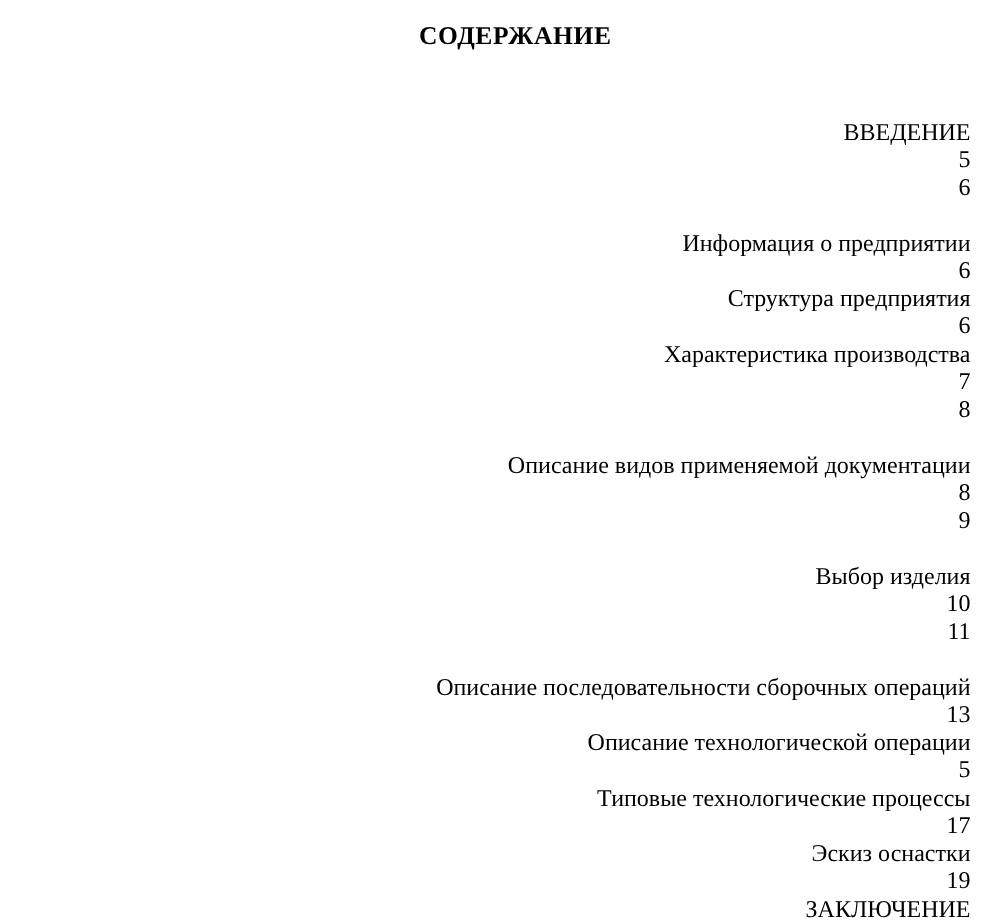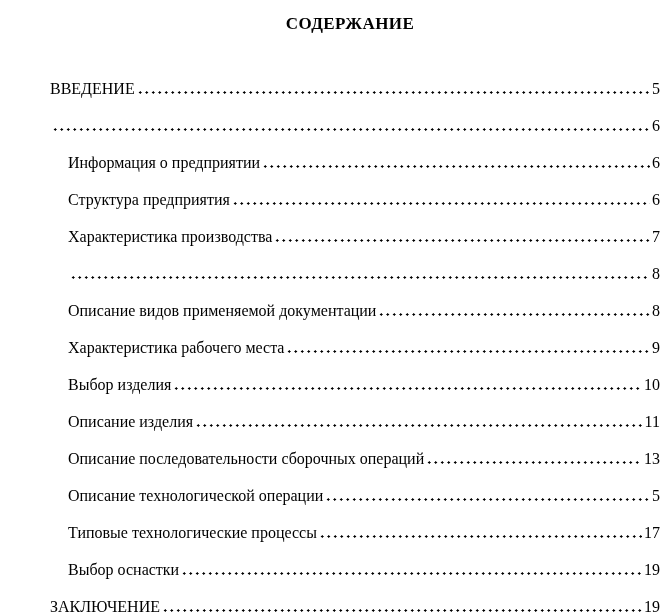--- a/index.html
+++ b/index.html
@@ -11,42 +11,43 @@
     width: 666px;
     height: 616px;
     overflow: hidden;
     font-family: "Liberation Serif", "DejaVu Serif", serif;
     color: #000000;
   }
   .page {
     box-sizing: border-box;
     width: 666px;
     height: 612px;
-    padding: 10px 6px 0 50px;
+    padding: 10px 19px 0 50px;
   }
   .doc-title {
     font-size: 17px;
     font-weight: bold;
     text-align: center;
     letter-spacing: 0.4px;
     margin: 4px 0 0 0;
     
     padding-right: 10px;
   }
   .toc-list {
     margin-top: 46px;
   }
   .toc-entry {
     display: flex;
-    align-items: flex-start;
+    align-items: flex-end;
     font-size: 16px;
     line-height: 18px;
     height: 18px;
     margin-bottom: 19px;
     white-space: nowrap;
+    flex-direction: column;
   }
   .toc-entry.level-1 {
     padding-left: 18px;
   }
   .toc-label {
     flex: 0 0 auto;
   }
   .dot-leader {
     flex: 1 1 auto;
     height: 14px;
@@ -102,33 +103,31 @@
     <span class="toc-page">8</span>
   </div>
 
   <div class="toc-entry level-1">
     <span class="toc-label">Описание видов применяемой документации</span>
     <span class="dot-leader"></span>
     <span class="toc-page">8</span>
   </div>
 
   <div class="toc-entry level-1">
-    <span class="toc-label">Характеристика рабочего места</span>
     <span class="dot-leader"></span>
     <span class="toc-page">9</span>
   </div>
 
   <div class="toc-entry level-1">
     <span class="toc-label">Выбор изделия</span>
     <span class="dot-leader"></span>
     <span class="toc-page">10</span>
   </div>
 
   <div class="toc-entry level-1">
-    <span class="toc-label">Описание изделия</span>
     <span class="dot-leader"></span>
     <span class="toc-page">11</span>
   </div>
 
   <div class="toc-entry level-1">
     <span class="toc-label">Описание последовательности сборочных операций</span>
     <span class="dot-leader"></span>
     <span class="toc-page">13</span>
   </div>
 
@@ -138,21 +137,21 @@
     <span class="toc-page">5</span>
   </div>
 
   <div class="toc-entry level-1">
     <span class="toc-label">Типовые технологические процессы</span>
     <span class="dot-leader"></span>
     <span class="toc-page">17</span>
   </div>
 
   <div class="toc-entry level-1">
-    <span class="toc-label">Выбор оснастки</span>
+    <span class="toc-label">Эскиз оснастки</span>
     <span class="dot-leader"></span>
     <span class="toc-page">19</span>
   </div>
 
   <div class="toc-entry level-0">
     <span class="toc-label">ЗАКЛЮЧЕНИЕ</span>
     <span class="dot-leader"></span>
     <span class="toc-page">19</span>
   </div>
 </div>

